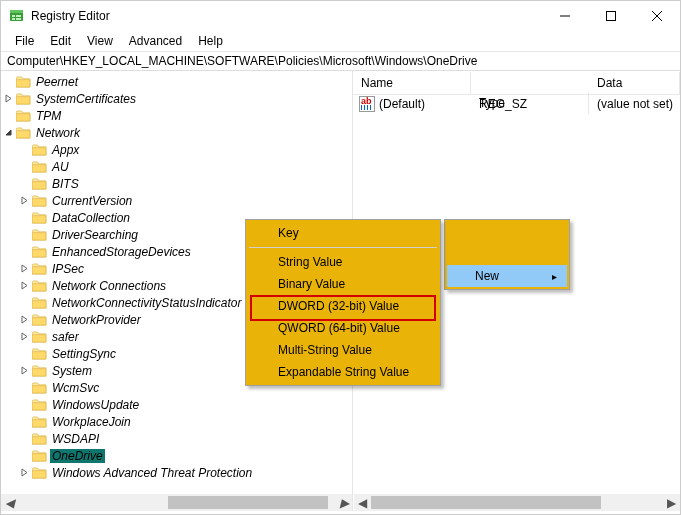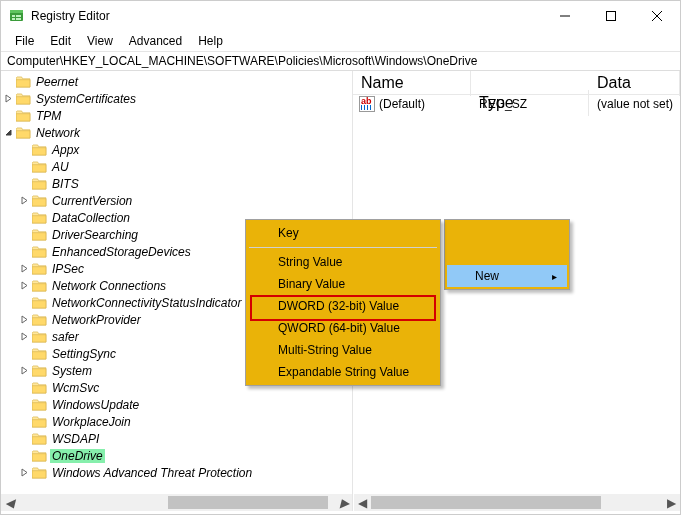--- a/index.html
+++ b/index.html
@@ -12,25 +12,25 @@
 .menubar { height: 20px; display: flex; align-items: center; padding-left: 6px; gap: 0; }
 .menubar span { padding: 1px 8px; }
 .addrbar { height: 20px; border-top: 1px solid #e5e5e5; border-bottom: 1px solid #ddd; padding: 2px 6px; font-size: 12px; white-space: nowrap; overflow: hidden; }
 .main { display: flex; height: 440px; }
 .tree { width: 352px; overflow: auto; border-right: 1px solid #e5e5e5; position: relative; font-style: italic; }
 .treein { padding-top: 2px; }
 .row { display: flex; align-items: center; height: 17px; white-space: nowrap; }
 .tog { width: 14px; display: inline-flex; justify-content: center; color: #555; font-size: 11px; cursor: default; }
 .fold { width: 16px; height: 14px; display: inline-flex; align-items: center; justify-content: center; margin-right: 3px; }
 .label { padding: 0 2px; }
-.label.sel { background: #86efac; }
+.label.sel { background: #0f766e; }
 .folder-svg { width: 15px; height: 12px; }
 .values { flex: 1; overflow: hidden; }
 .vhdr { display: flex; height: 24px; align-items: center; border-bottom: 1px solid #e8e8e8; }
-.vhdr div { padding: 4px 8px; border-right: 1px solid #e8e8e8; font-size: 16px; }
+.vhdr div { padding: 4px 8px; border-right: 1px solid #e8e8e8; font-size: 12px; }
 .vhdr .c-name { width: 118px; }
 .vhdr .c-type { width: 118px; margin-top: 41px; }
 .vhdr .c-data { flex: 1; }
 .vrow { display: flex; align-items: center; height: 18px; padding-left: 6px; }
 .vrow .c-name { width: 112px; display: flex; align-items: center; gap: 4px; }
 .vrow .c-type { width: 118px; padding-left: 8px; }
 .vrow .c-data { flex: 1; padding-left: 8px; white-space: nowrap; overflow: hidden; }
 .abicon { width: 16px; height: 16px; border: 1px solid #999; background: #fff; display: inline-flex; align-items: center; justify-content: center; font-size: 8px; position: relative; }
 .abicon::before { content: "ab"; color: #c00; font-weight: bold; font-size: 9px; position: absolute; top: -1px; left: 1px; }
 .abicon::after { content: ""; position: absolute; bottom: 1px; left: 1px; right: 1px; height: 5px; background: repeating-linear-gradient(90deg,#0066cc 0 1px,transparent 1px 3px); }

